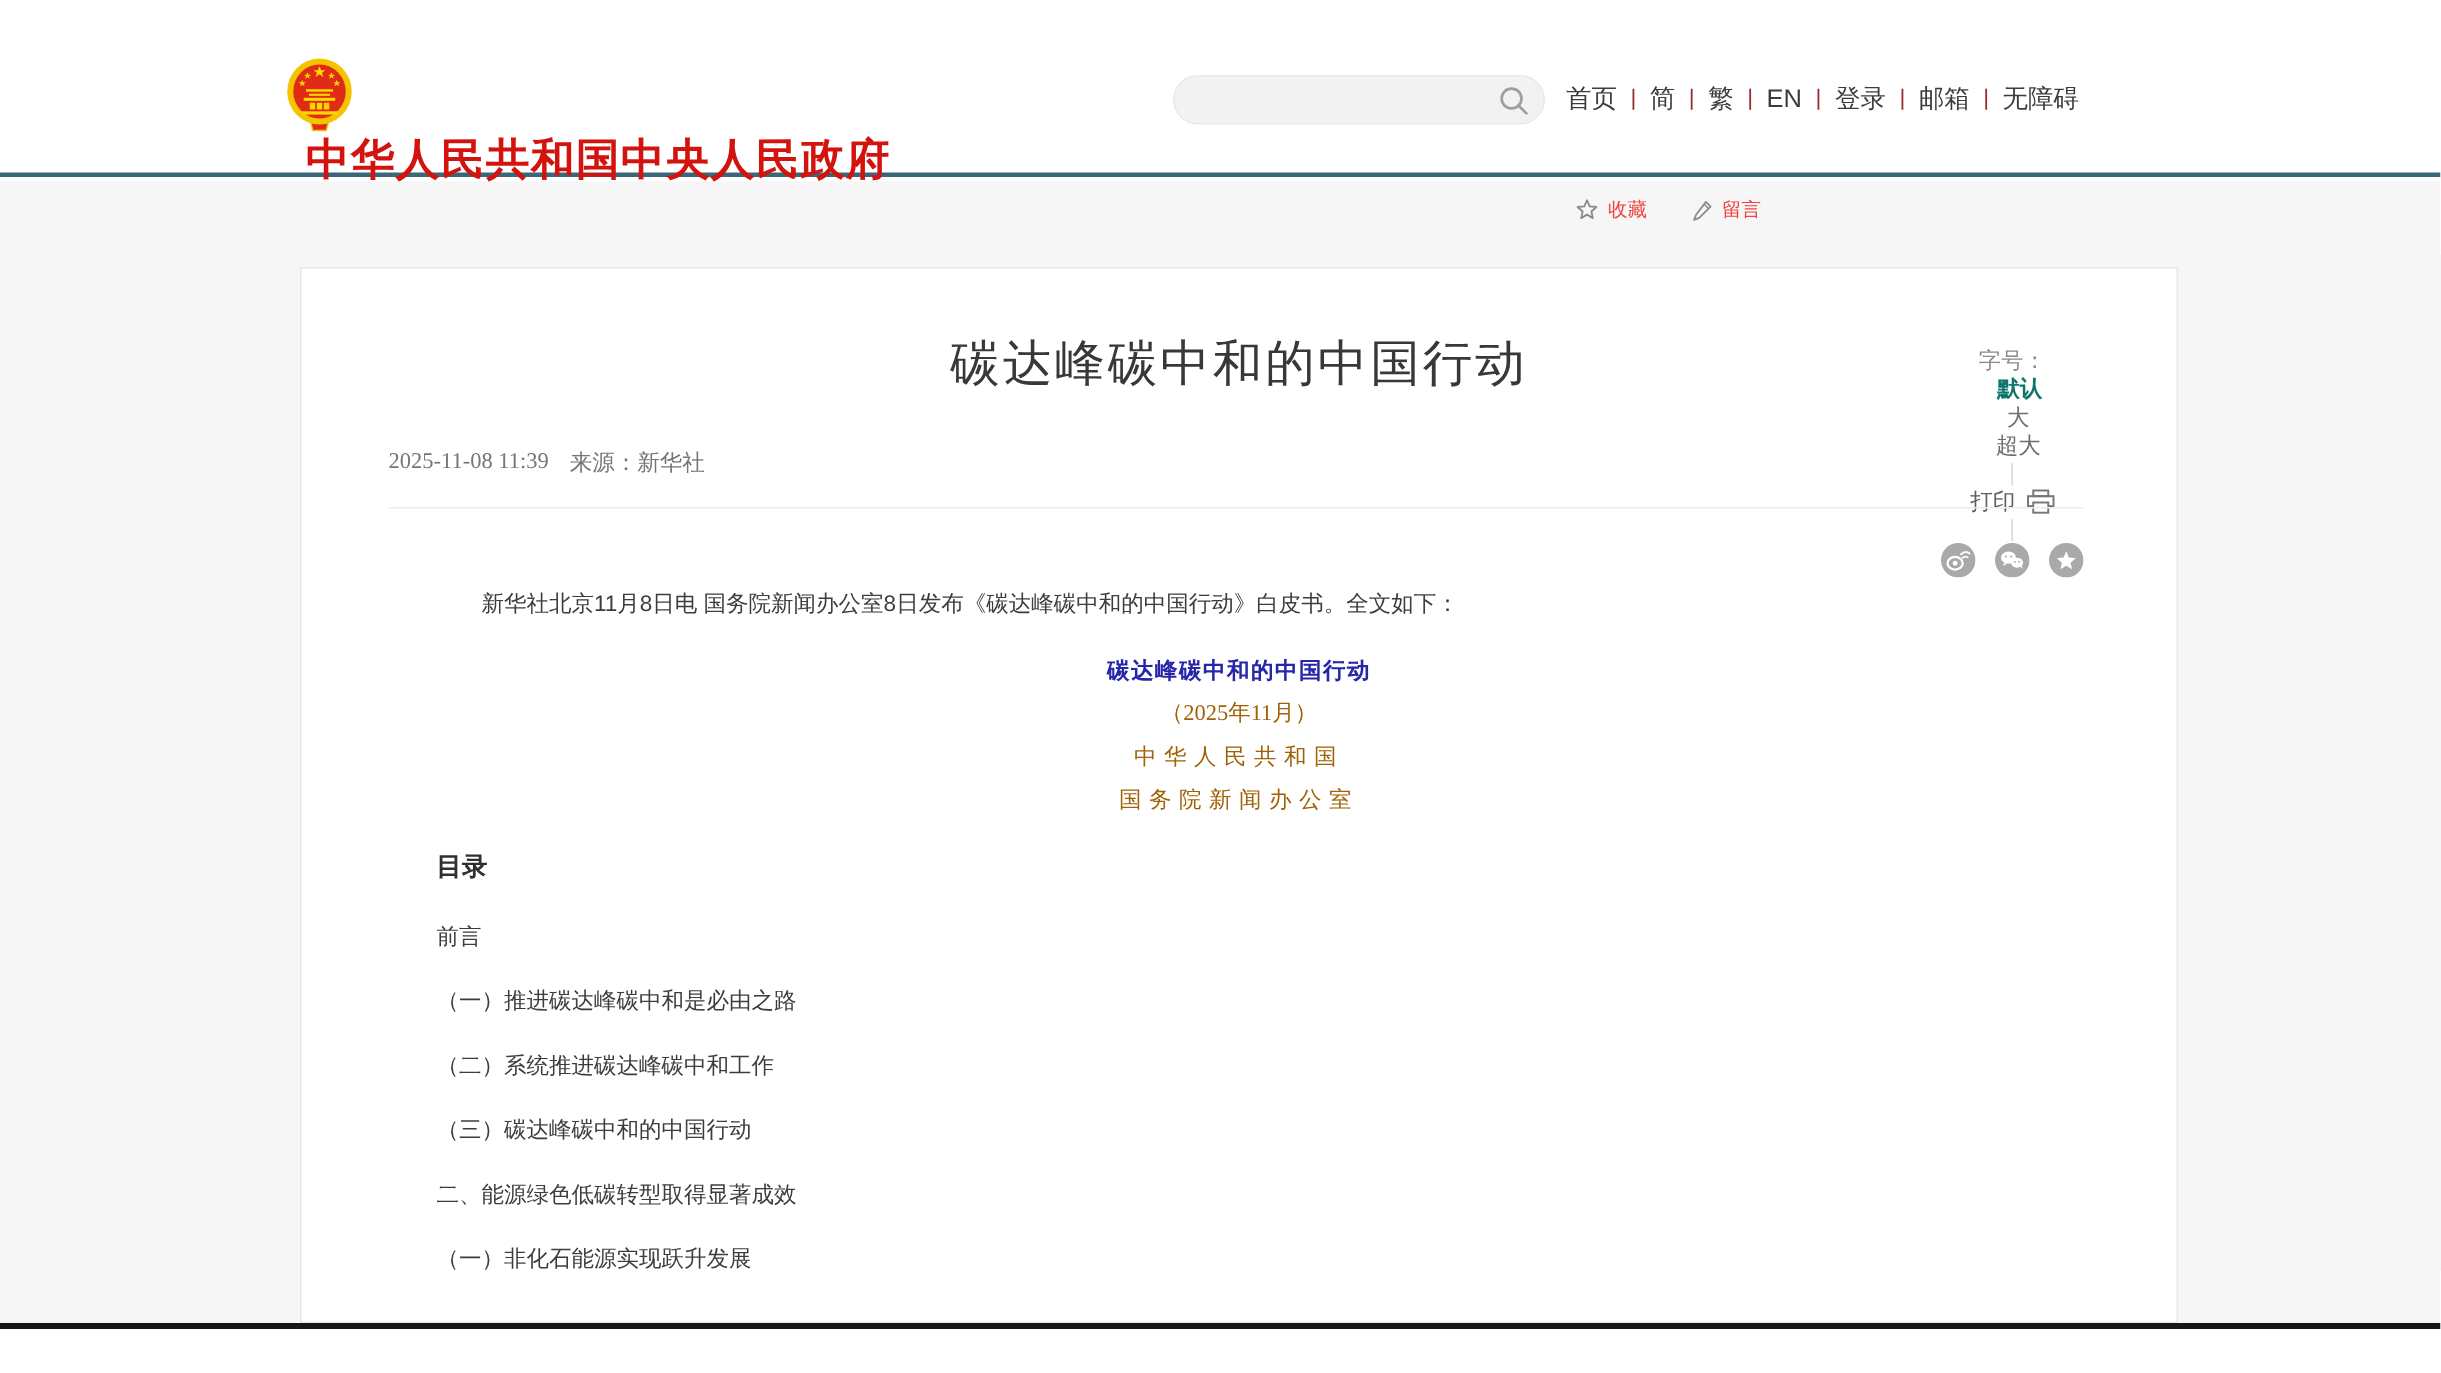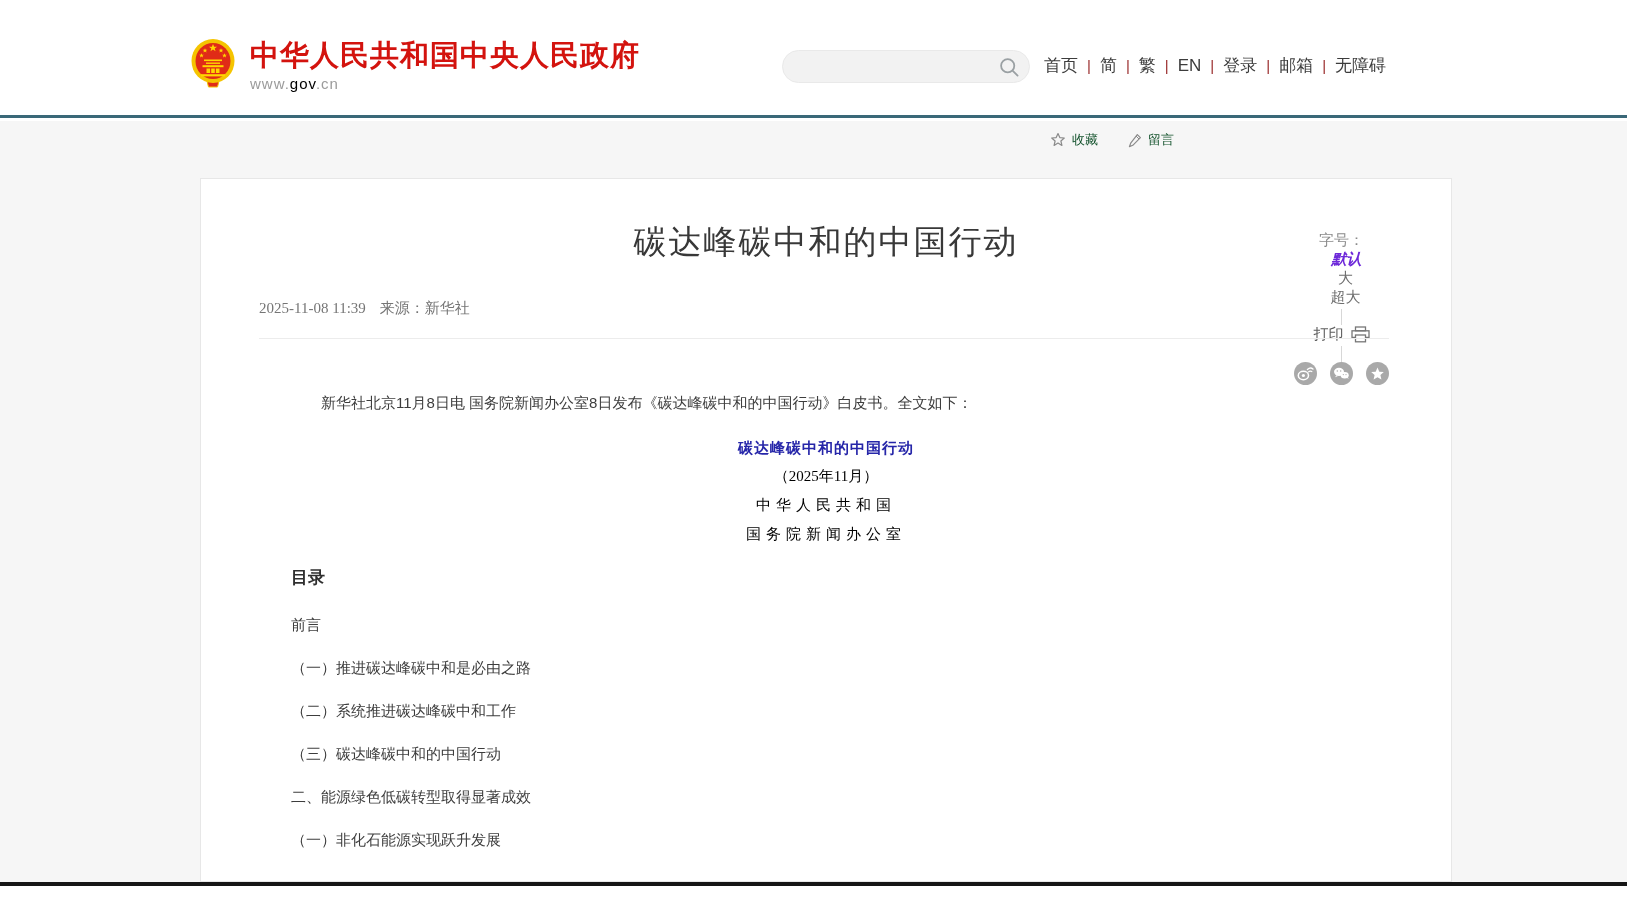--- a/index.html
+++ b/index.html
@@ -1,63 +1,63 @@
 <!DOCTYPE html>
 <html><head>
 <meta charset="utf-8">
 <style>
   html,body{margin:0;padding:0;}
   body{font-family:"Liberation Sans","DejaVu Sans",sans-serif;background:#fff;}
   .page{position:relative;width:1627px;height:915px;background:#fff;overflow:hidden;}
 
   
   .site-header{position:absolute;top:0;left:0;width:100%;height:118px;background:#fff;border-bottom:3px solid #3a6878;box-sizing:border-box;}
-  .logo-block{position:absolute;left:190px;top:38px;display:flex;align-items:flex-start;cursor:pointer;}
+  .logo-block{position:absolute;left:190px;top:38px;display:flex;align-items:flex-start;cursor:pointer;flex-direction:column;}
   .logo-text{margin-left:14px;}
   .site-title{font-size:29px;font-weight:bold;color:#d3130e;letter-spacing:1px;line-height:34px;}
   .site-url{font-size:15px;color:#9b9b9b;margin-top:3px;letter-spacing:1px;}
   .site-url .gov{color:#000000;}
 
   .search-box{position:absolute;left:782px;top:50px;width:248px;height:33px;background:#f2f2f2;border:1px solid #e9e9e9;border-radius:17px;box-sizing:border-box;}
   .search-input{position:absolute;left:14px;top:1px;width:195px;height:29px;border:none;background:transparent;outline:none;font-size:14px;color:#444;}
   .search-icon{position:absolute;right:9px;top:6px;cursor:pointer;}
 
   .top-nav{position:absolute;left:1044px;top:54px;display:flex;align-items:center;font-size:17px;color:#3c3c3c;white-space:nowrap;}
   .top-nav .nav-item{cursor:pointer;}
   .top-nav .sep{color:#9a2c2c;margin:0 9px;font-size:15px;}
 
   
   .content-bg{position:absolute;top:121px;left:0;width:100%;height:761px;background:#f6f6f6;}
 
-  .page-actions{position:absolute;left:1050px;top:131px;display:flex;align-items:center;gap:8px;font-size:13px;color:#14532d;}
+  .page-actions{position:absolute;left:1050px;top:131px;display:flex;align-items:center;gap:8px;font-size:13px;color:#ef4444;}
   .page-actions .act{display:flex;align-items:center;gap:6px;cursor:pointer;}
   .page-actions .gap{width:14px;}
 
   
   .card{position:absolute;left:200px;top:178px;width:1252px;height:704px;background:#fff;border:1px solid #e7e7e7;box-sizing:border-box;overflow:hidden;}
   .article-title{margin-top:41px;text-align:center;font-size:33px;color:#383838;letter-spacing:2px;line-height:44px;}
 
   .meta-row{position:absolute;top:116px;left:58px;right:62px;height:26px;display:flex;justify-content:space-between;align-items:center;font-family:"Liberation Serif","DejaVu Serif",serif;}
   .meta-left{font-size:15px;color:#757575;display:flex;align-items:center;}
   .meta-left .src{margin-left:14px;}
   .meta-right{display:flex;align-items:center;font-size:15px;color:#6e6e6e;flex-direction:column;}
   .meta-right .lbl{color:#8a8a8a;}
   .fs-opt{cursor:pointer;margin-left:8px;color:#6e6e6e;}
-  .fs-opt.active{color:#6d28d9;font-weight:bold;margin-left:10px;font-style:italic;}
+  .fs-opt.active{color:#0f766e;font-weight:bold;margin-left:10px;}
   .meta-sep{color:#cfcfcf;margin:0 22px;font-size:16px;}
   .print-btn{display:flex;align-items:center;gap:7px;cursor:pointer;color:#5e5e5e;}
   .share-icons{display:flex;align-items:center;gap:13px;}
   .share-icons .share{cursor:pointer;display:block;line-height:0;}
 
   .meta-divider{position:absolute;top:159px;left:58px;right:62px;border-top:1px solid #ececec;}
 
   .article-body{position:absolute;top:212px;left:90px;right:90px;font-size:15px;color:#3d3d3d;}
   .lead{margin:0;text-indent:2em;line-height:24px;}
   .doc-title{margin-top:18px;text-align:center;font-weight:bold;color:#2626a9;line-height:29px;letter-spacing:1px;}
-  .doc-line{text-align:center;color:#000000;line-height:29px;font-family:"Liberation Serif","DejaVu Serif",serif;}
+  .doc-line{text-align:center;color:#a16207;line-height:29px;font-family:"Liberation Serif","DejaVu Serif",serif;}
   .doc-line.spread{letter-spacing:5px;}
   .toc-heading{margin-top:16px;font-size:17px;font-weight:bold;color:#2f2f2f;line-height:25px;}
   .toc-item{margin-top:26px;line-height:17px;}
 
   .bottom-bar{position:absolute;left:0;top:882px;width:100%;height:4px;background:#161616;}
 </style>
 </head>
 <body>
 
 <div class="page">

